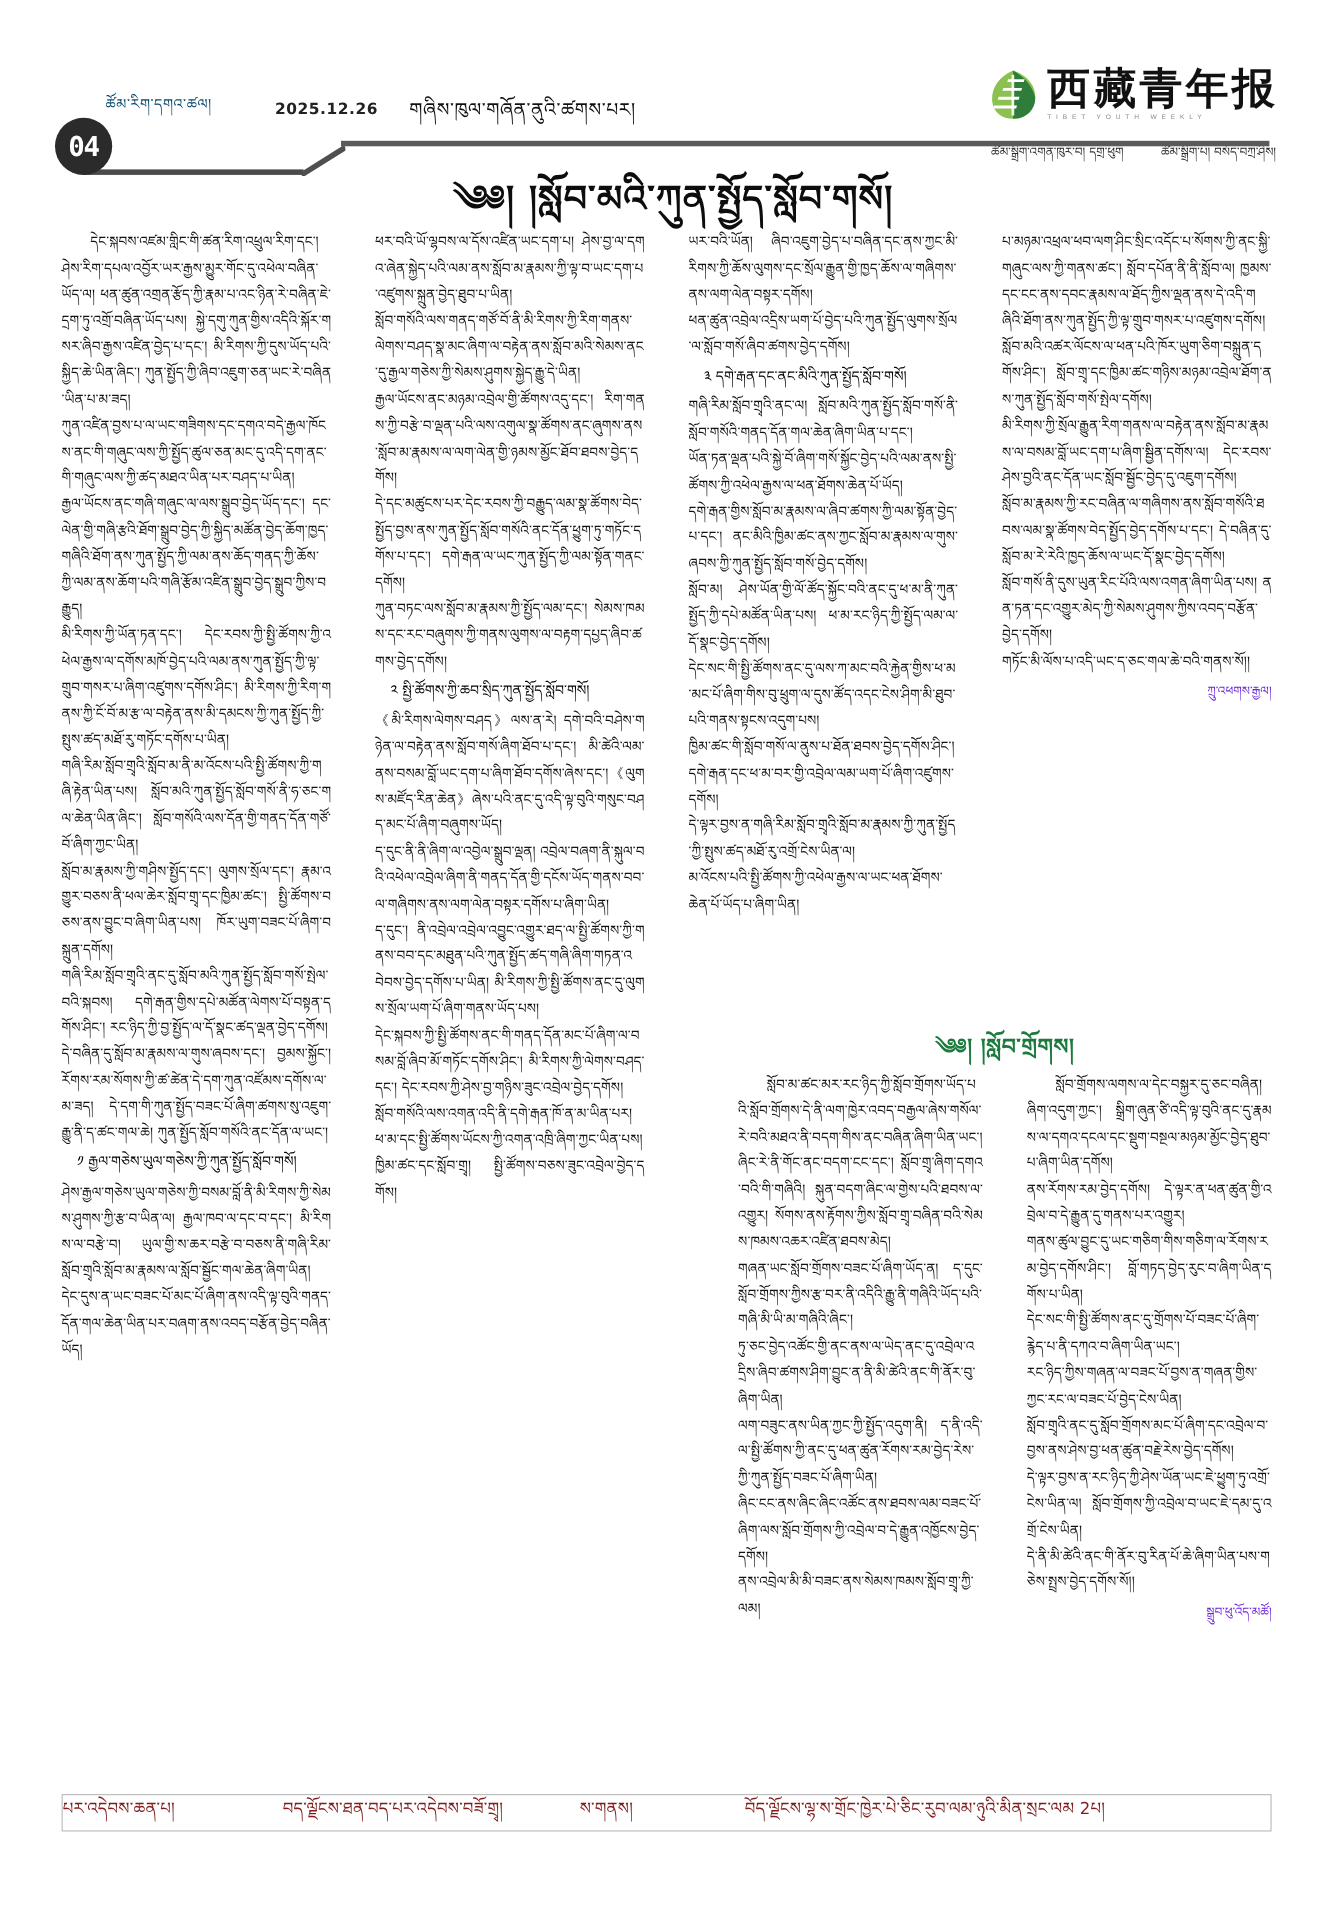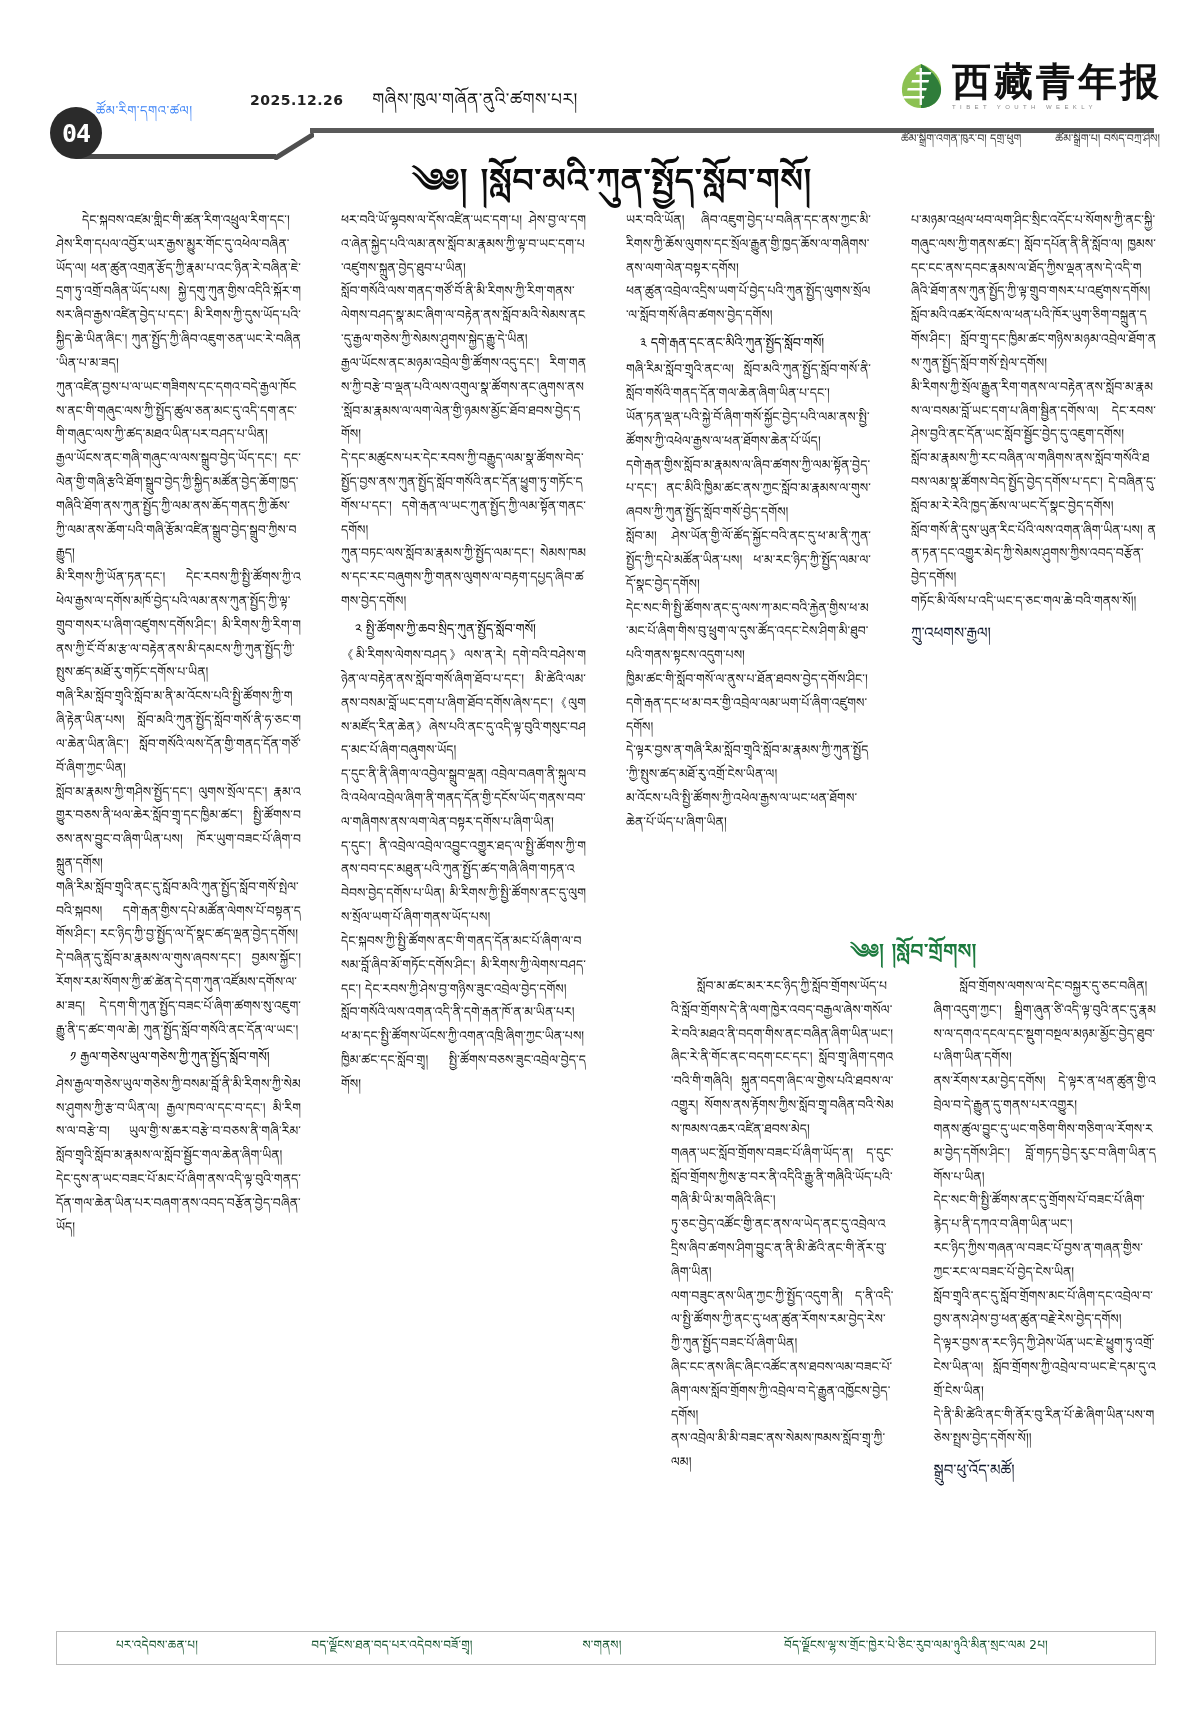--- a/index.html
+++ b/index.html
@@ -16,21 +16,21 @@
     background:#2b2b2b;color:#fff;display:flex;align-items:center;justify-content:center;
     font-family:"DejaVu Sans Mono","Liberation Mono",monospace;
     font-weight:bold;font-size:25px;letter-spacing:-1px;z-index:3;
   }
   #header-rule{position:absolute;left:76px;top:128px;width:1078px;height:6px;z-index:1;}
   #header-rule .seg-left{position:absolute;left:0;top:26px;width:200px;height:5px;background:#4a4a4a;}
   #header-rule .seg-diag{position:absolute;left:198px;top:4px;width:40px;height:28px;}
   #header-rule .seg-right{position:absolute;left:234px;top:0px;width:844px;height:5px;background:#5a5a5a;}
 
   #section-label-tib{
-    position:absolute;left:96px;top:96px;font-size:13px;color:#3b82f6;
+    position:absolute;left:96px;top:80px;font-size:13px;color:#0c4a6e;
     letter-spacing:0.5px;white-space:nowrap;
   }
   #issue-date{
     position:absolute;left:250px;top:92px;
     font-family:"DejaVu Sans","Liberation Sans",sans-serif;
     font-weight:bold;font-size:14px;color:#222;letter-spacing:0.5px;
   }
   #header-center-tib{
     position:absolute;left:0;top:80px;width:950px;text-align:center;
     font-size:17px;color:#111;letter-spacing:0.5px;
@@ -77,38 +77,38 @@
     word-break:break-all;margin:0 0 0 0;
     letter-spacing:0.1px;
   }
   .body-paragraph.indent{text-indent:26px;}
   .sub-heading{
     font-size:12.8px;line-height:1.9;font-weight:normal;color:#000;
     text-align:left;word-break:break-all;margin:4px 0 2px 0;
     text-indent:14px;
   }
   .byline{
-    font-size:15px;line-height:1.9;color:#0f172a;
+    font-size:11px;line-height:1.9;text-align:right;color:#6d28d9;
     margin-top:6px;word-break:break-all;
   }
   .secondary-headline{
     font-size:20px;font-weight:bold;color:#1c7a3e;text-align:center;
     margin:18px 0 10px 0;letter-spacing:0.5px;line-height:1.3;
   }
   .two-col-inner{display:flex;gap:40px;}
   .two-col-inner > div{width:245px;}
 
   
   #footer-banner{
     position:absolute;left:56px;top:1631px;width:1100px;height:34px;
     border:1px solid #b9b9b9;background:#fff;
     display:flex;align-items:center;box-sizing:border-box;
   }
   .footer-cell{
-    font-size:12px;color:#14532d;white-space:nowrap;text-align:center;
+    font-size:15px;color:#7f1d1d;white-space:nowrap;text-align:left;
     letter-spacing:0.2px;
   }
   #footer-cell-1{width:200px;}
   #footer-cell-2{width:270px;}
   #footer-cell-3{width:150px;}
   #footer-cell-4{flex:1;}
 </style>
 </head>
 <body>
 

